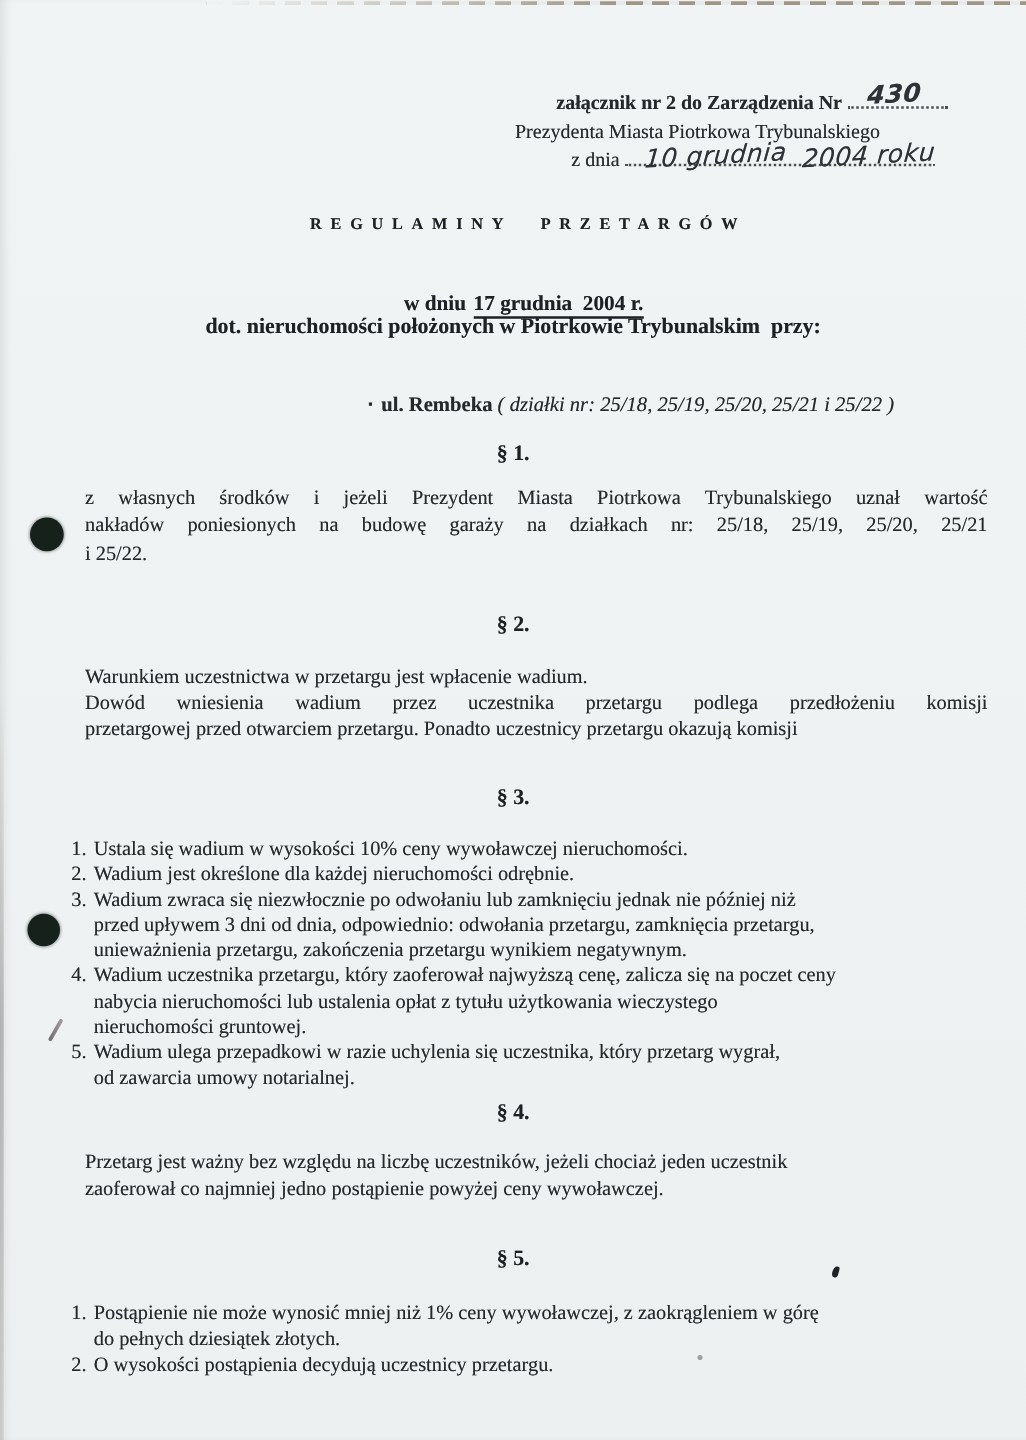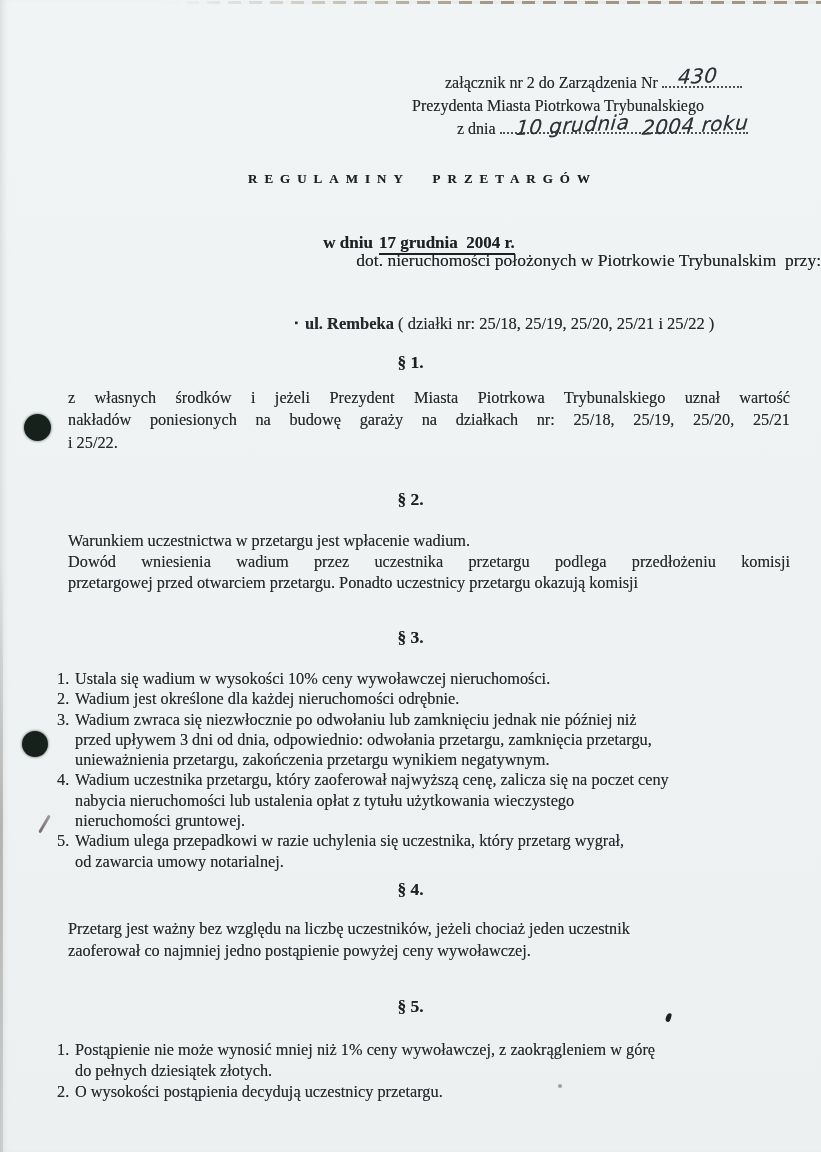--- a/index.html
+++ b/index.html
@@ -51,21 +51,21 @@
     position: absolute; left: 0; top: 560px; bottom: 0; width: 3px;
     background: linear-gradient(180deg, rgba(70,65,58,0) 0%,
       rgba(70,65,58,0.28) 45%, rgba(70,65,58,0.12) 100%);
   }
 
   
   .hdr {
     position: absolute; top: 71px; left: 412px; width: 400px;
     font-size: 16px; line-height: 23px; white-space: nowrap;
   }
-  .hdr-line1 { margin-left: 33px; }
+  .hdr-line1 { margin-left: 33px; font-weight: bold; }
   .hdr-line3 { margin-left: 45px; }
   .dotted {
     display: inline-block; position: relative; height: 13px;
     border-bottom: 2px dotted #4b4f52; margin-left: 4px;
   }
   .dotted-nr   { width: 80px; }
   .dotted-date { width: 248px; }
   .hand {
     position: absolute; bottom: -3px;
     font-family: "DejaVu Sans", sans-serif; font-style: italic;
@@ -84,30 +84,30 @@
     letter-spacing: 7px; word-spacing: 13px; color: #1e2124;
   }
   .dateline {
     position: absolute; top: 213px; left: 0; width: 100%;
     text-align: center; font-weight: bold; font-size: 17px; color: #1e2124;
     white-space: pre;
   }
   .dateline .u { border-bottom: 2px solid #1e2124; padding-bottom: 1px; margin-left: 6px; }
   .subject {
     position: absolute; top: 250px; left: 0; width: 100%;
-    text-align: right; font-weight: normal; font-size: 17.5px; color: #1e2124;
+    text-align: center; font-weight: bold; font-size: 17.5px; color: #1e2124;
     white-space: pre;
   }
   .bullet-line {
     position: absolute; top: 294px; left: 278px;
     font-size: 16.5px; white-space: pre;
   }
   .bullet-marker { font-size: 10px; vertical-align: 3px; margin-right: 7px; }
   .street { font-weight: bold; margin-top: 24px; }
-  .plots  { }
+  .plots  { font-style: italic; }
 
   .sec-head {
     position: absolute; left: 0; width: 821px; text-align: center;
     font-weight: bold; font-size: 17.5px; color: #1e2124;
   }
   .sh1 { top: 352px; } .sh2 { top: 489px; } .sh3 { top: 627px; }
   .sh4 { top: 879px; } .sh5 { top: 996px; }
 
   
   .block { position: absolute; left: 68px; width: 722px; font-size: 16.3px; }

